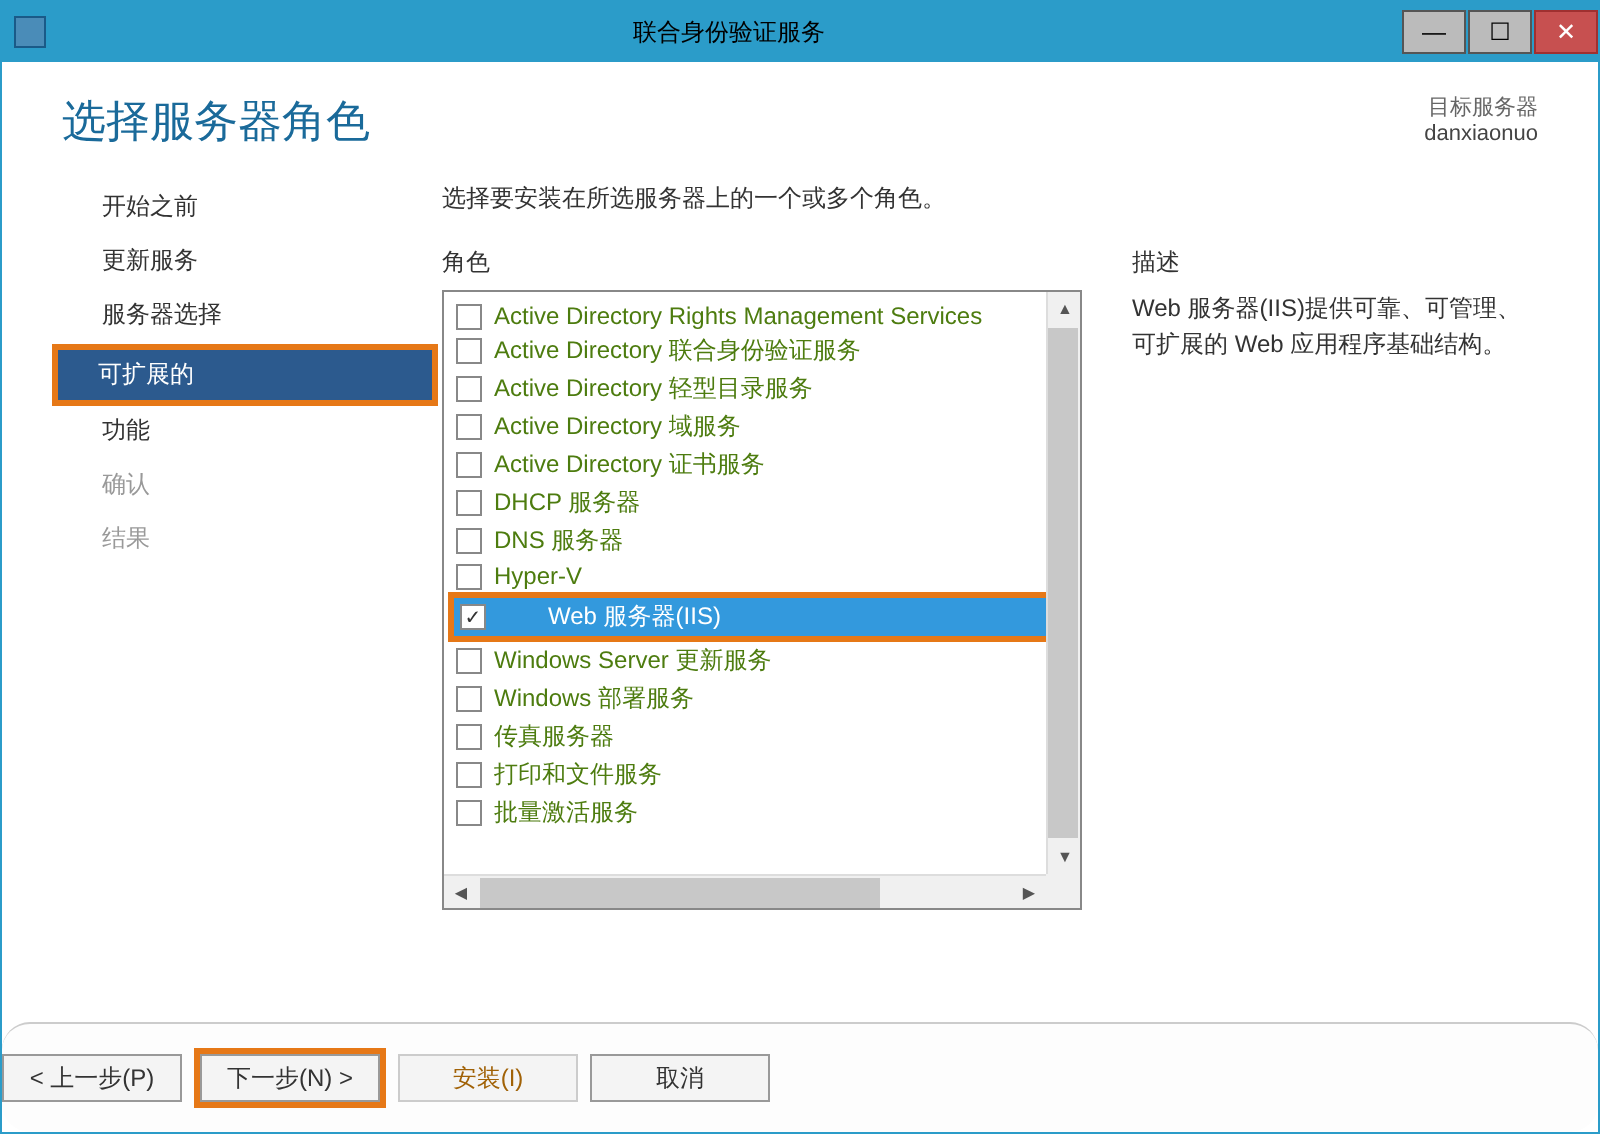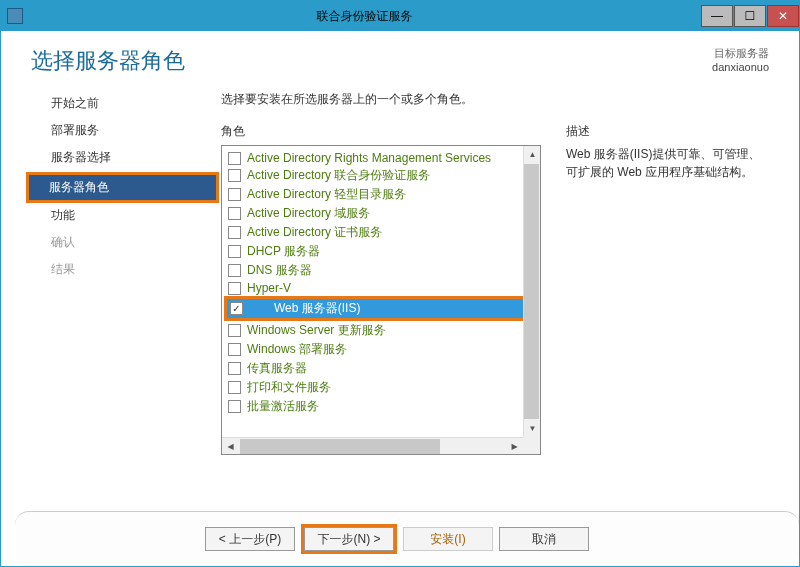--- a/index.html
+++ b/index.html
@@ -39,21 +39,21 @@
 .highlight-role { border: 3px solid #e67817; margin: 0 2px; padding: 0; }
 .highlight-role .role-item { padding: 1px 3px; }
 .scroll-track-h { position: absolute; bottom: 0; left: 0; right: 17px; height: 17px; background: #f0f0f0; border-top: 1px solid #ddd; display: flex; align-items: center; }
 .scroll-btn-h { width: 17px; height: 17px; background: #f0f0f0; display: flex; align-items: center; justify-content: center; font-size: 8px; color: #555; }
 .scroll-thumb-h { background: #c8c8c8; height: 15px; width: 200px; margin: 0 1px; }
 .scroll-track-v { position: absolute; top: 0; right: 0; bottom: 17px; width: 17px; background: #f0f0f0; border-left: 1px solid #ddd; display: flex; flex-direction: column; }
 .scroll-btn-v { width: 17px; height: 17px; background: #f0f0f0; display: flex; align-items: center; justify-content: center; font-size: 8px; color: #555; }
 .scroll-thumb-v { background: #c8c8c8; width: 15px; flex: 1; margin: 1px 0; }
 .scroll-corner { position: absolute; bottom: 0; right: 0; width: 17px; height: 17px; background: #f0f0f0; }
 .desc-text { font-size: 12px; color: #333; line-height: 1.5; }
-.footer { position: absolute; bottom: 0; left: 14px; right: 0; height: 55px; border-top: 1px solid #ccc; display: flex; align-items: center; justify-content: center; padding-right: 20px; gap: 6px; background: #fdfdfd; border-radius: 14px; }
+.footer { position: absolute; bottom: 0; left: 0; right: 0; height: 55px; border-top: 1px solid #ccc; display: flex; align-items: center; justify-content: flex-start; padding-right: 20px; gap: 6px; background: #fdfdfd; border-radius: 14px; }
 .btn { min-width: 90px; height: 24px; border: 1px solid #999; background: #f4f4f4; font-size: 12px; color: #333; padding: 0 12px; cursor: default; }
 .btn.disabled { color: #a16207; border-color: #ccc; }
 .highlight-btn { border: 3px solid #e67817; padding: 0; display: inline-block; }
 </style>
 </head>
 <body>
 
 <div class="window">
   <div class="titlebar">
     <div class="titlebar-icon"></div>
@@ -70,24 +70,24 @@
       <div class="page-title">选择服务器角色</div>
       <div class="target-info">
         <div class="label">目标服务器</div>
         <div class="name">danxiaonuo</div>
       </div>
     </div>
 
     <div class="body-row">
       <div class="nav" id="nav-container">
           <div class="nav-item">开始之前</div>
-          <div class="nav-item">部署服务</div>
+          <div class="nav-item">更新服务</div>
           <div class="nav-item">服务器选择</div>
           <div class="highlight-nav">
-            <div class="nav-item active">服务器角色</div>
+            <div class="nav-item active">可扩展的</div>
           </div>
           <div class="nav-item">功能</div>
           <div class="nav-item disabled">确认</div>
           <div class="nav-item disabled">结果</div>
         </div>
 
       <div class="main">
         <div class="instruction">选择要安装在所选服务器上的一个或多个角色。</div>
         <div class="columns">
           <div class="roles-col">

